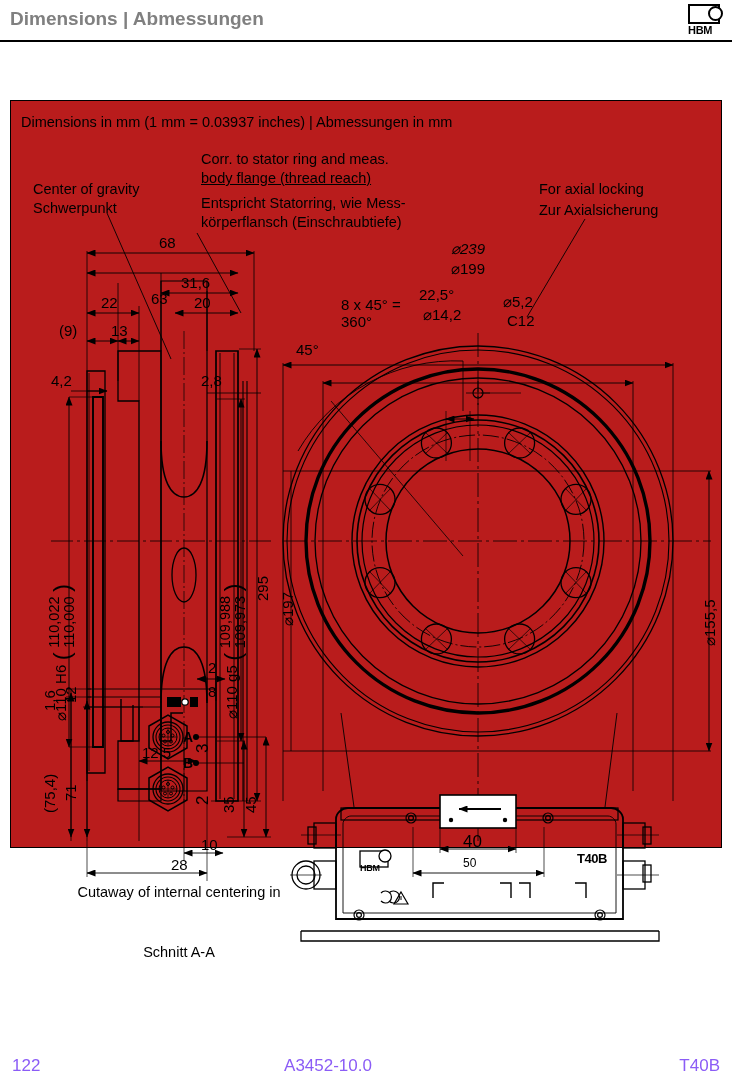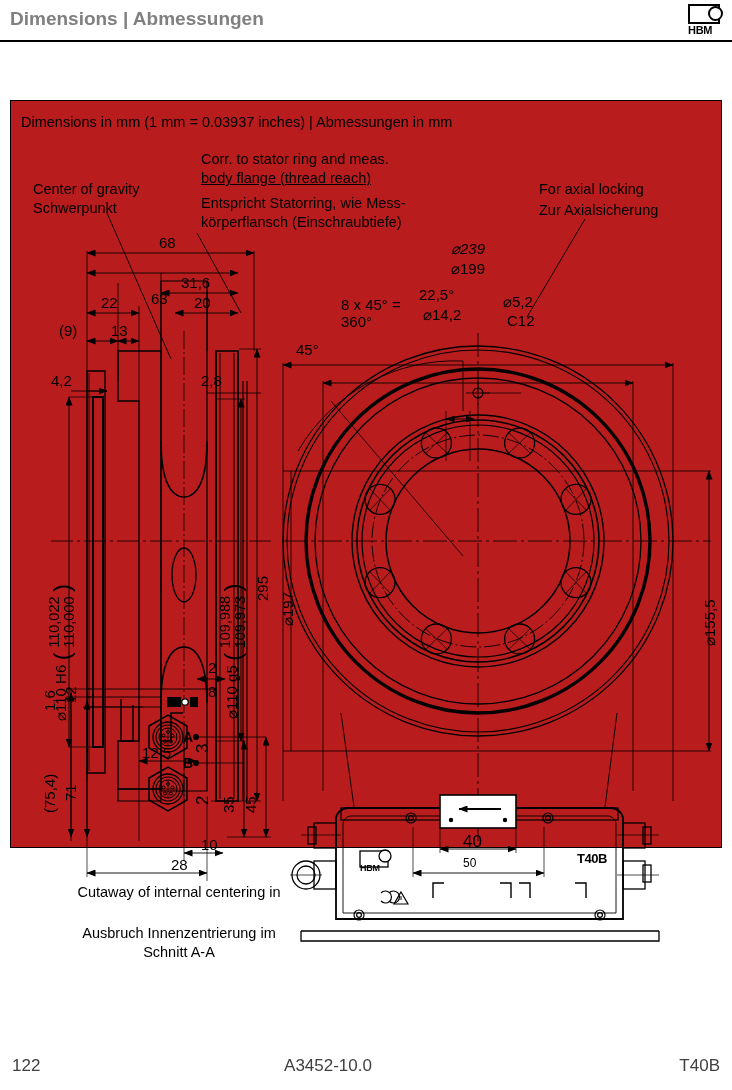--- a/index.html
+++ b/index.html
@@ -80,21 +80,21 @@
   .rot90  { transform: rotate(-90deg); transform-origin: 0 0; }
 
   svg { display: block; }
   #dwg-svg { position: absolute; left: 0; top: 0; }
 
   
   .footer-txt {
     position: absolute;
     bottom: 14px;
     font-size: 17px;
-    color: #404040;
+    color: #8b5cf6;
     margin-top: 44px;
   }
   #footer-left  { left: 12px; }
   #footer-mid   { left: 0; width: 656px; text-align: center; }
   #footer-right { right: 12px; }
 </style>
 </head>
 <body>
 
 <div id="page">
@@ -117,21 +117,20 @@
 
     <div class="txt t15" style="left:190px; top:50px;">Corr. to stator ring and meas.</div>
     <div class="txt t15" style="left:190px; top:69px;text-decoration:underline;">body flange (thread reach)</div>
     <div class="txt t15" style="left:190px; top:94px;">Entspricht Statorring, wie Mess-</div>
     <div class="txt t15" style="left:190px; top:113px;">körperflansch (Einschraubtiefe)</div>
 
     <div class="txt t15" style="left:528px; top:80px;">For axial locking</div>
     <div class="txt t15" style="left:528px; top:101px;">Zur Axialsicherung</div>
 
     <div class="txt t15" style="left:33px; top:783px; width:270px; text-align:center;">Cutaway of internal centering in</div>
-    <div class="txt t15" style="left:33px; top:824px; width:270px; text-align:center;">Ausbruch Innenzentrierung im</div>
     <div class="txt t15" style="left:33px; top:843px; width:270px; text-align:center;">Schnitt A-A</div>
 
     <svg id="dwg-svg" width="712" height="872" viewBox="0 0 712 872">
       <defs>
         <marker id="ar" markerWidth="9" markerHeight="7" refX="8.5" refY="3.5" orient="auto" markerUnits="userSpaceOnUse">
           <path d="M0,0 L9,3.5 L0,7 z" fill="#000"></path>
         </marker>
         <marker id="arS" markerWidth="9" markerHeight="7" refX="0.5" refY="3.5" orient="auto" markerUnits="userSpaceOnUse">
           <path d="M9,0 L0,3.5 L9,7 z" fill="#000"></path>
         </marker>

